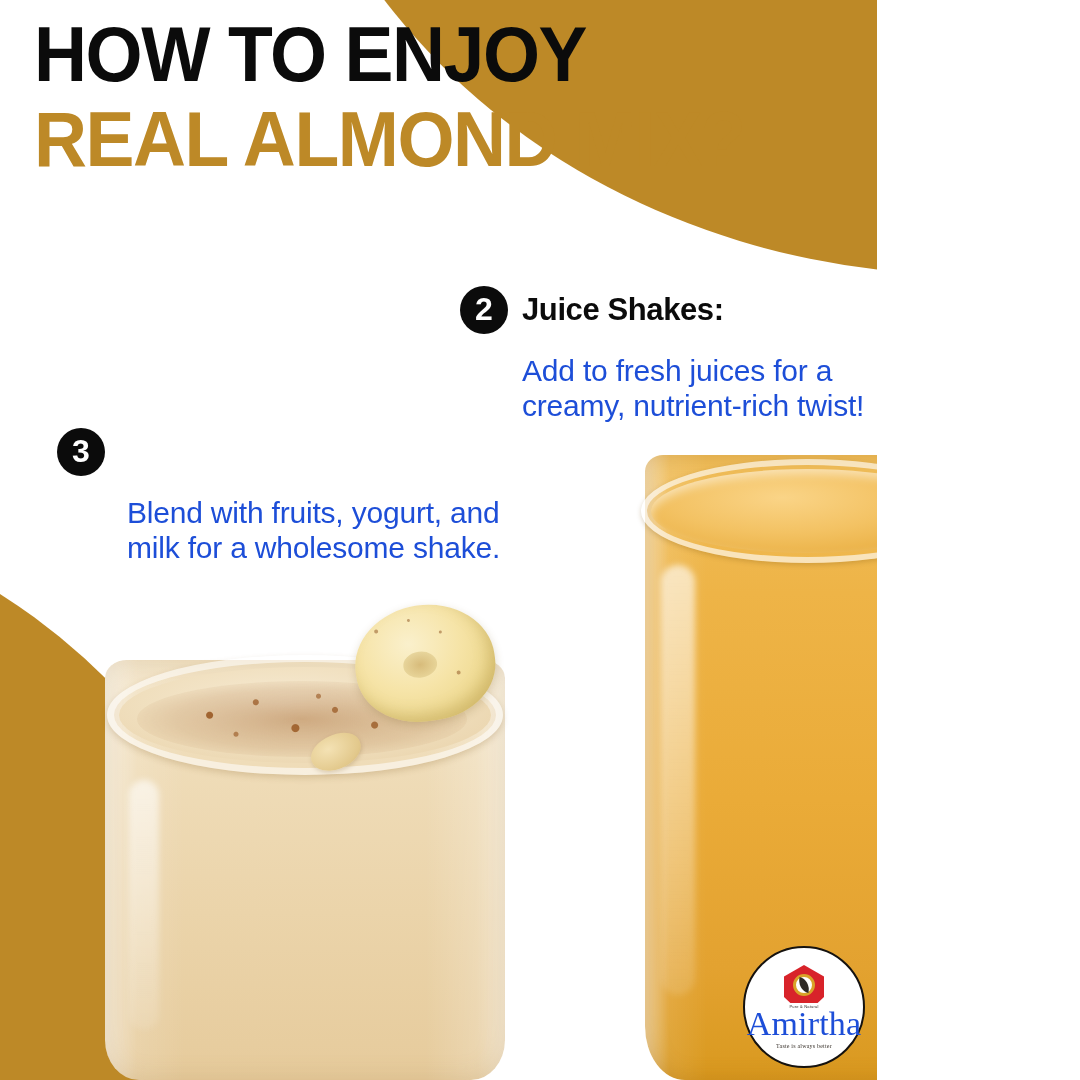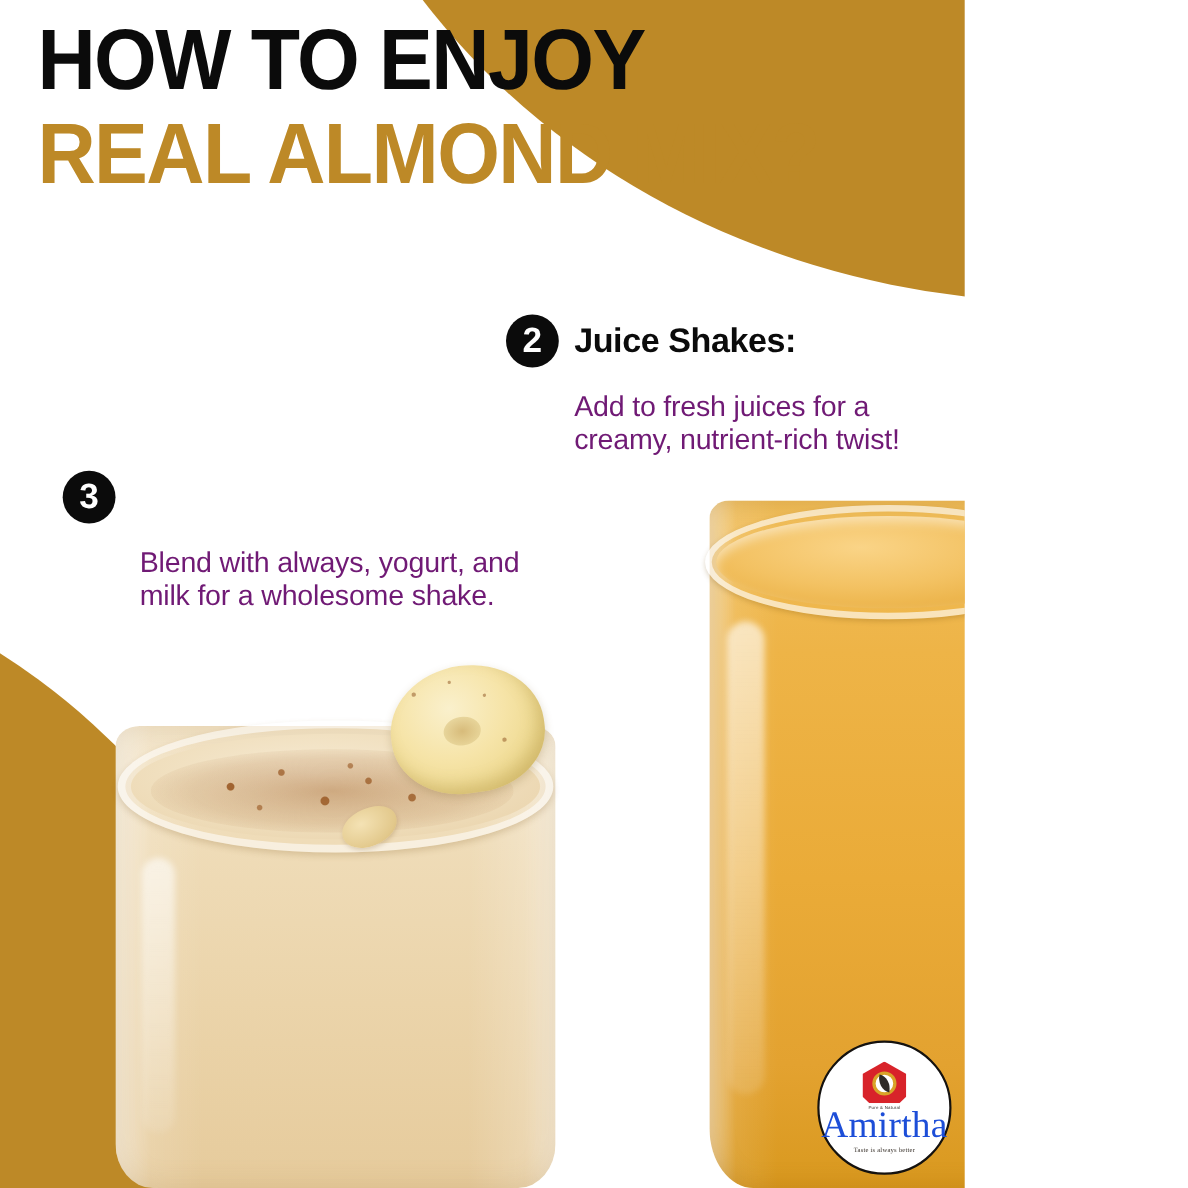--- a/index.html
+++ b/index.html
@@ -303,23 +303,23 @@
   }
   .step-title {
     font-size: 31px;
     font-weight: 700;
     color: #0B0B0B;
     letter-spacing: -0.4px;
     white-space: nowrap;
   }
   .step-body {
     margin-top: 20px;
-    font-size: 26px;
+    font-size: 30px;
     line-height: 1.16;
-    color: #701a75;
+    color: #1d4ed8;
     letter-spacing: -0.2px;
     white-space: pre-line;
   }
 
   #step-juice { left: 460px; top: 286px; }
   #step-juice .step-body { margin-left: 62px; }
 
   #step-smoothie { left: 57px; top: 428px; }
   #step-smoothie .step-body { margin-left: 70px; }
 
@@ -443,21 +443,21 @@
       <div class="step-title">Juice Shakes:</div>
     </div>
     <div class="step-body">Add to fresh juices for a
 creamy, nutrient-rich twist!</div>
   </div>
 
   <div class="step" id="step-smoothie">
     <div class="step-head">
       <div class="badge">3</div>
     </div>
-    <div class="step-body">Blend with always, yogurt, and
+    <div class="step-body">Blend with fruits, yogurt, and
 milk for a wholesome shake.</div>
   </div>
 
   <div class="logo">
     <div class="logo-mark">
       <div class="logo-house"></div>
       <div class="logo-ring"></div>
       <div class="logo-leaf"></div>
     </div>
     <div class="logo-tiny-top">Pure &amp; Natural</div>

